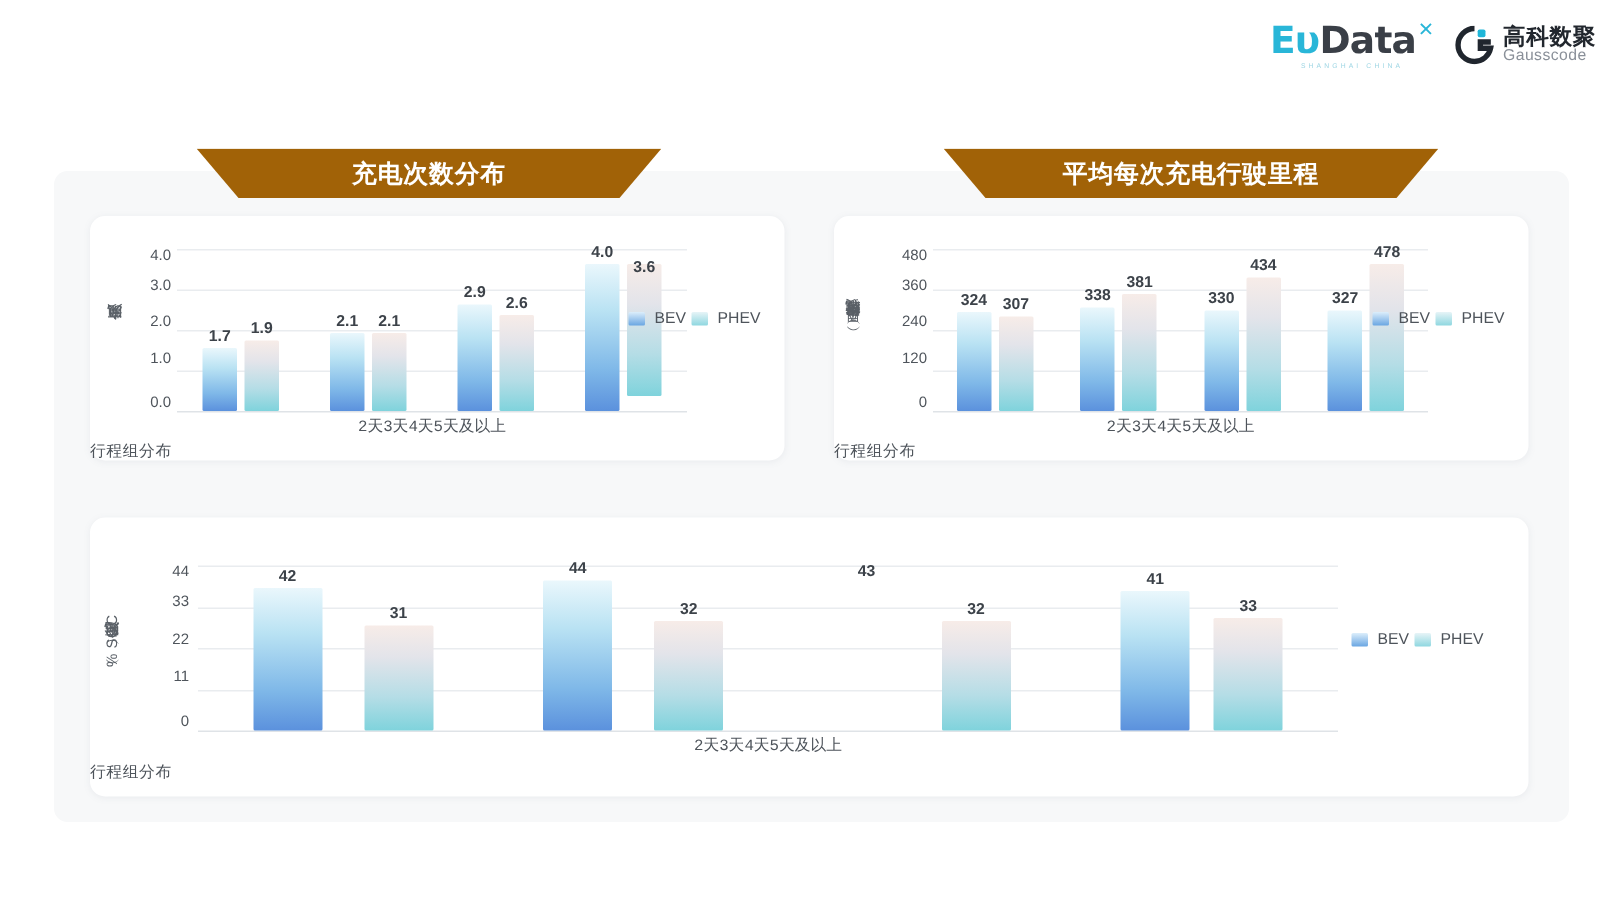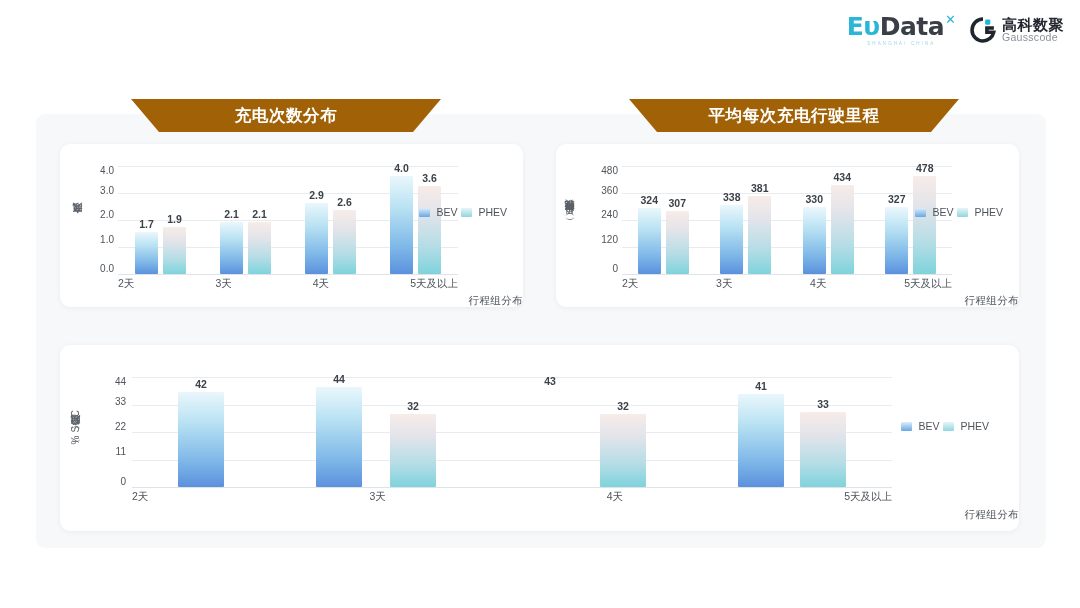--- a/index.html
+++ b/index.html
@@ -90,23 +90,23 @@
   .group { display: flex; align-items: flex-end; height: 100%; }
   .bar-wrap { position: relative; display: flex; flex-direction: column;
               justify-content: flex-end; align-items: center; height: 100%; }
   .bar { width: 100%; border-radius: 1px; }
   .bev  { background: linear-gradient(to bottom, #eaf7fc 0%, #b9e2f3 32%, #7fb8e8 72%, #5b91dd 100%); }
   .phev { background: linear-gradient(to bottom, #f7ece8 0%, #e3e4ea 30%, #b5dde6 68%, #7fd3dc 100%); }
   .val {
     position: absolute; left: 50%; transform: translateX(-50%);
     font-size: 10.5px; color: #3c4249; font-weight: 600; white-space: nowrap;
   }
-  .xaxis { position: absolute; display: flex; justify-content: space-between; }
+  .xaxis { position: absolute; display: flex; justify-content: center; font-family: Liberation Mono, monospace; }
   .xcat { font-size: 10.5px; color: #4e545b; text-align: center; white-space: nowrap; }
-  .xtitle { position: absolute; width: 100%; text-align: right;
+  .xtitle { position: absolute; width: 100%; text-align: left;
             font-size: 10.5px; color: #4e545b; letter-spacing: .4px; }
   .legend { position: absolute; display: flex; flex-direction: row; gap: 4px; }
   .legend-row { display: flex; align-items: center; gap: 6px; }
   .swatch { width: 11px; height: 9px; border-radius: 1px; }
   .sw-bev  { background: linear-gradient(to bottom,#dceefb 0%, #6aa6e2 100%); }
   .sw-phev { background: linear-gradient(to bottom,#e7f4f7 0%, #8fd7e0 100%); }
   .legend-label { font-size: 10.5px; color: #4e545b; }
 </style>
 </head>
 <body>
@@ -185,21 +185,21 @@
             <div class="bar-wrap" style="width: 23px;">
               <div class="val" style="bottom: calc(59.0909% + 2px);">2.6</div>
               <div class="bar phev" style="height: 59.0909%;"></div>
             </div>
           </div>
           <div class="group" style="gap: 5px;">
             <div class="bar-wrap" style="width: 23px;">
               <div class="val" style="bottom: calc(90.9091% + 2px);">4.0</div>
               <div class="bar bev" style="height: 90.9091%;"></div>
             </div>
-            <div class="bar-wrap" style="width: 23px;">
+            <div class="bar-wrap" style="width: 23px; justify-content: center;">
               <div class="val" style="bottom: calc(81.8182% + 2px);">3.6</div>
               <div class="bar phev" style="height: 81.8182%;"></div>
             </div>
           </div>
         </div>
     </div>
     <div class="xaxis" id="xaxis-1" style="left:58px; top:133px; width:340px;">
         <div class="xcat">2天</div>
         <div class="xcat">3天</div>
         <div class="xcat">4天</div>
@@ -319,20 +319,24 @@
           <div class="gridline" style="top: 50%;"></div>
           <div class="gridline" style="top: 75%;"></div>
           <div class="gridline base" style="top: 100%;"></div>
         </div>
       <div class="bars" id="bars-3">
           <div class="group" style="gap: 28px;">
             <div class="bar-wrap" style="width: 46px;">
               <div class="val" style="bottom: calc(86.7769% + 2px);">42</div>
               <div class="bar bev" style="height: 86.7769%;"></div>
             </div>
+            <div class="bar-wrap" style="width: 46px;">
+              <div class="val" style="bottom: calc(64.0496% + 2px);">31</div>
+              <div class="bar phev" style="height: 64.0496%;"></div>
+            </div>
           </div>
           <div class="group" style="gap: 28px;">
             <div class="bar-wrap" style="width: 46px;">
               <div class="val" style="bottom: calc(90.9091% + 2px);">44</div>
               <div class="bar bev" style="height: 90.9091%;"></div>
             </div>
             <div class="bar-wrap" style="width: 46px;">
               <div class="val" style="bottom: calc(66.1157% + 2px);">32</div>
               <div class="bar phev" style="height: 66.1157%;"></div>
             </div>

